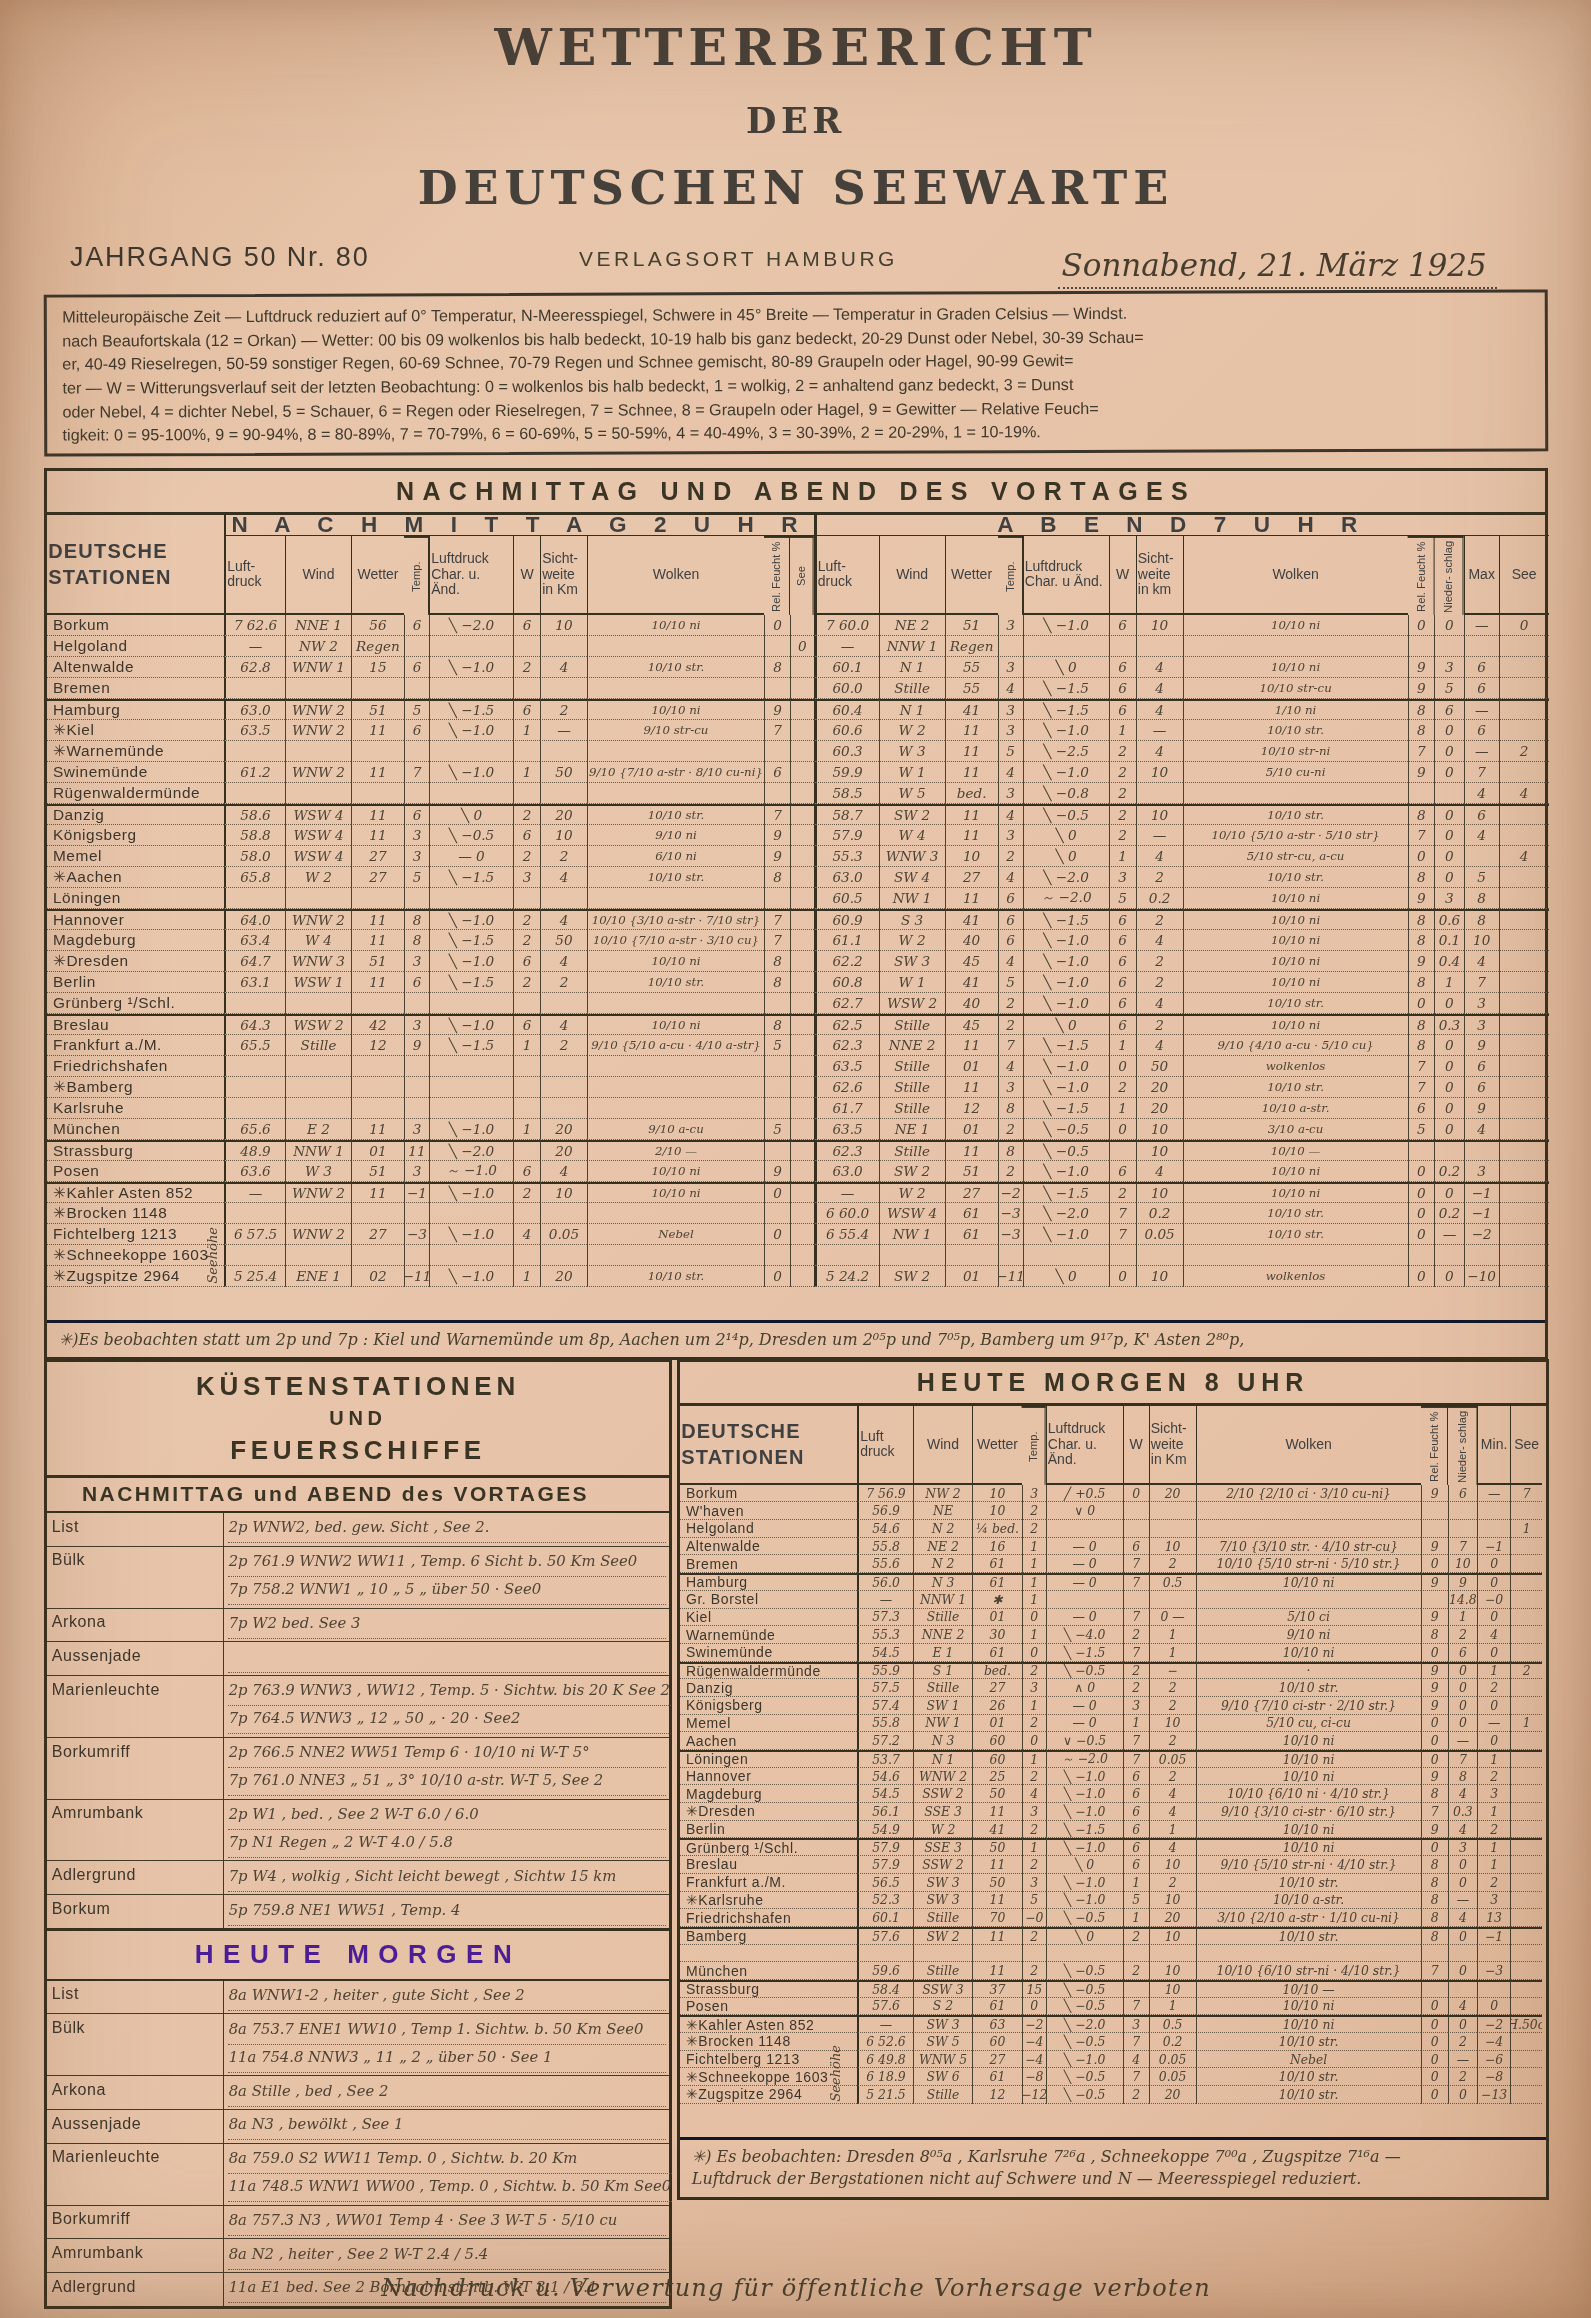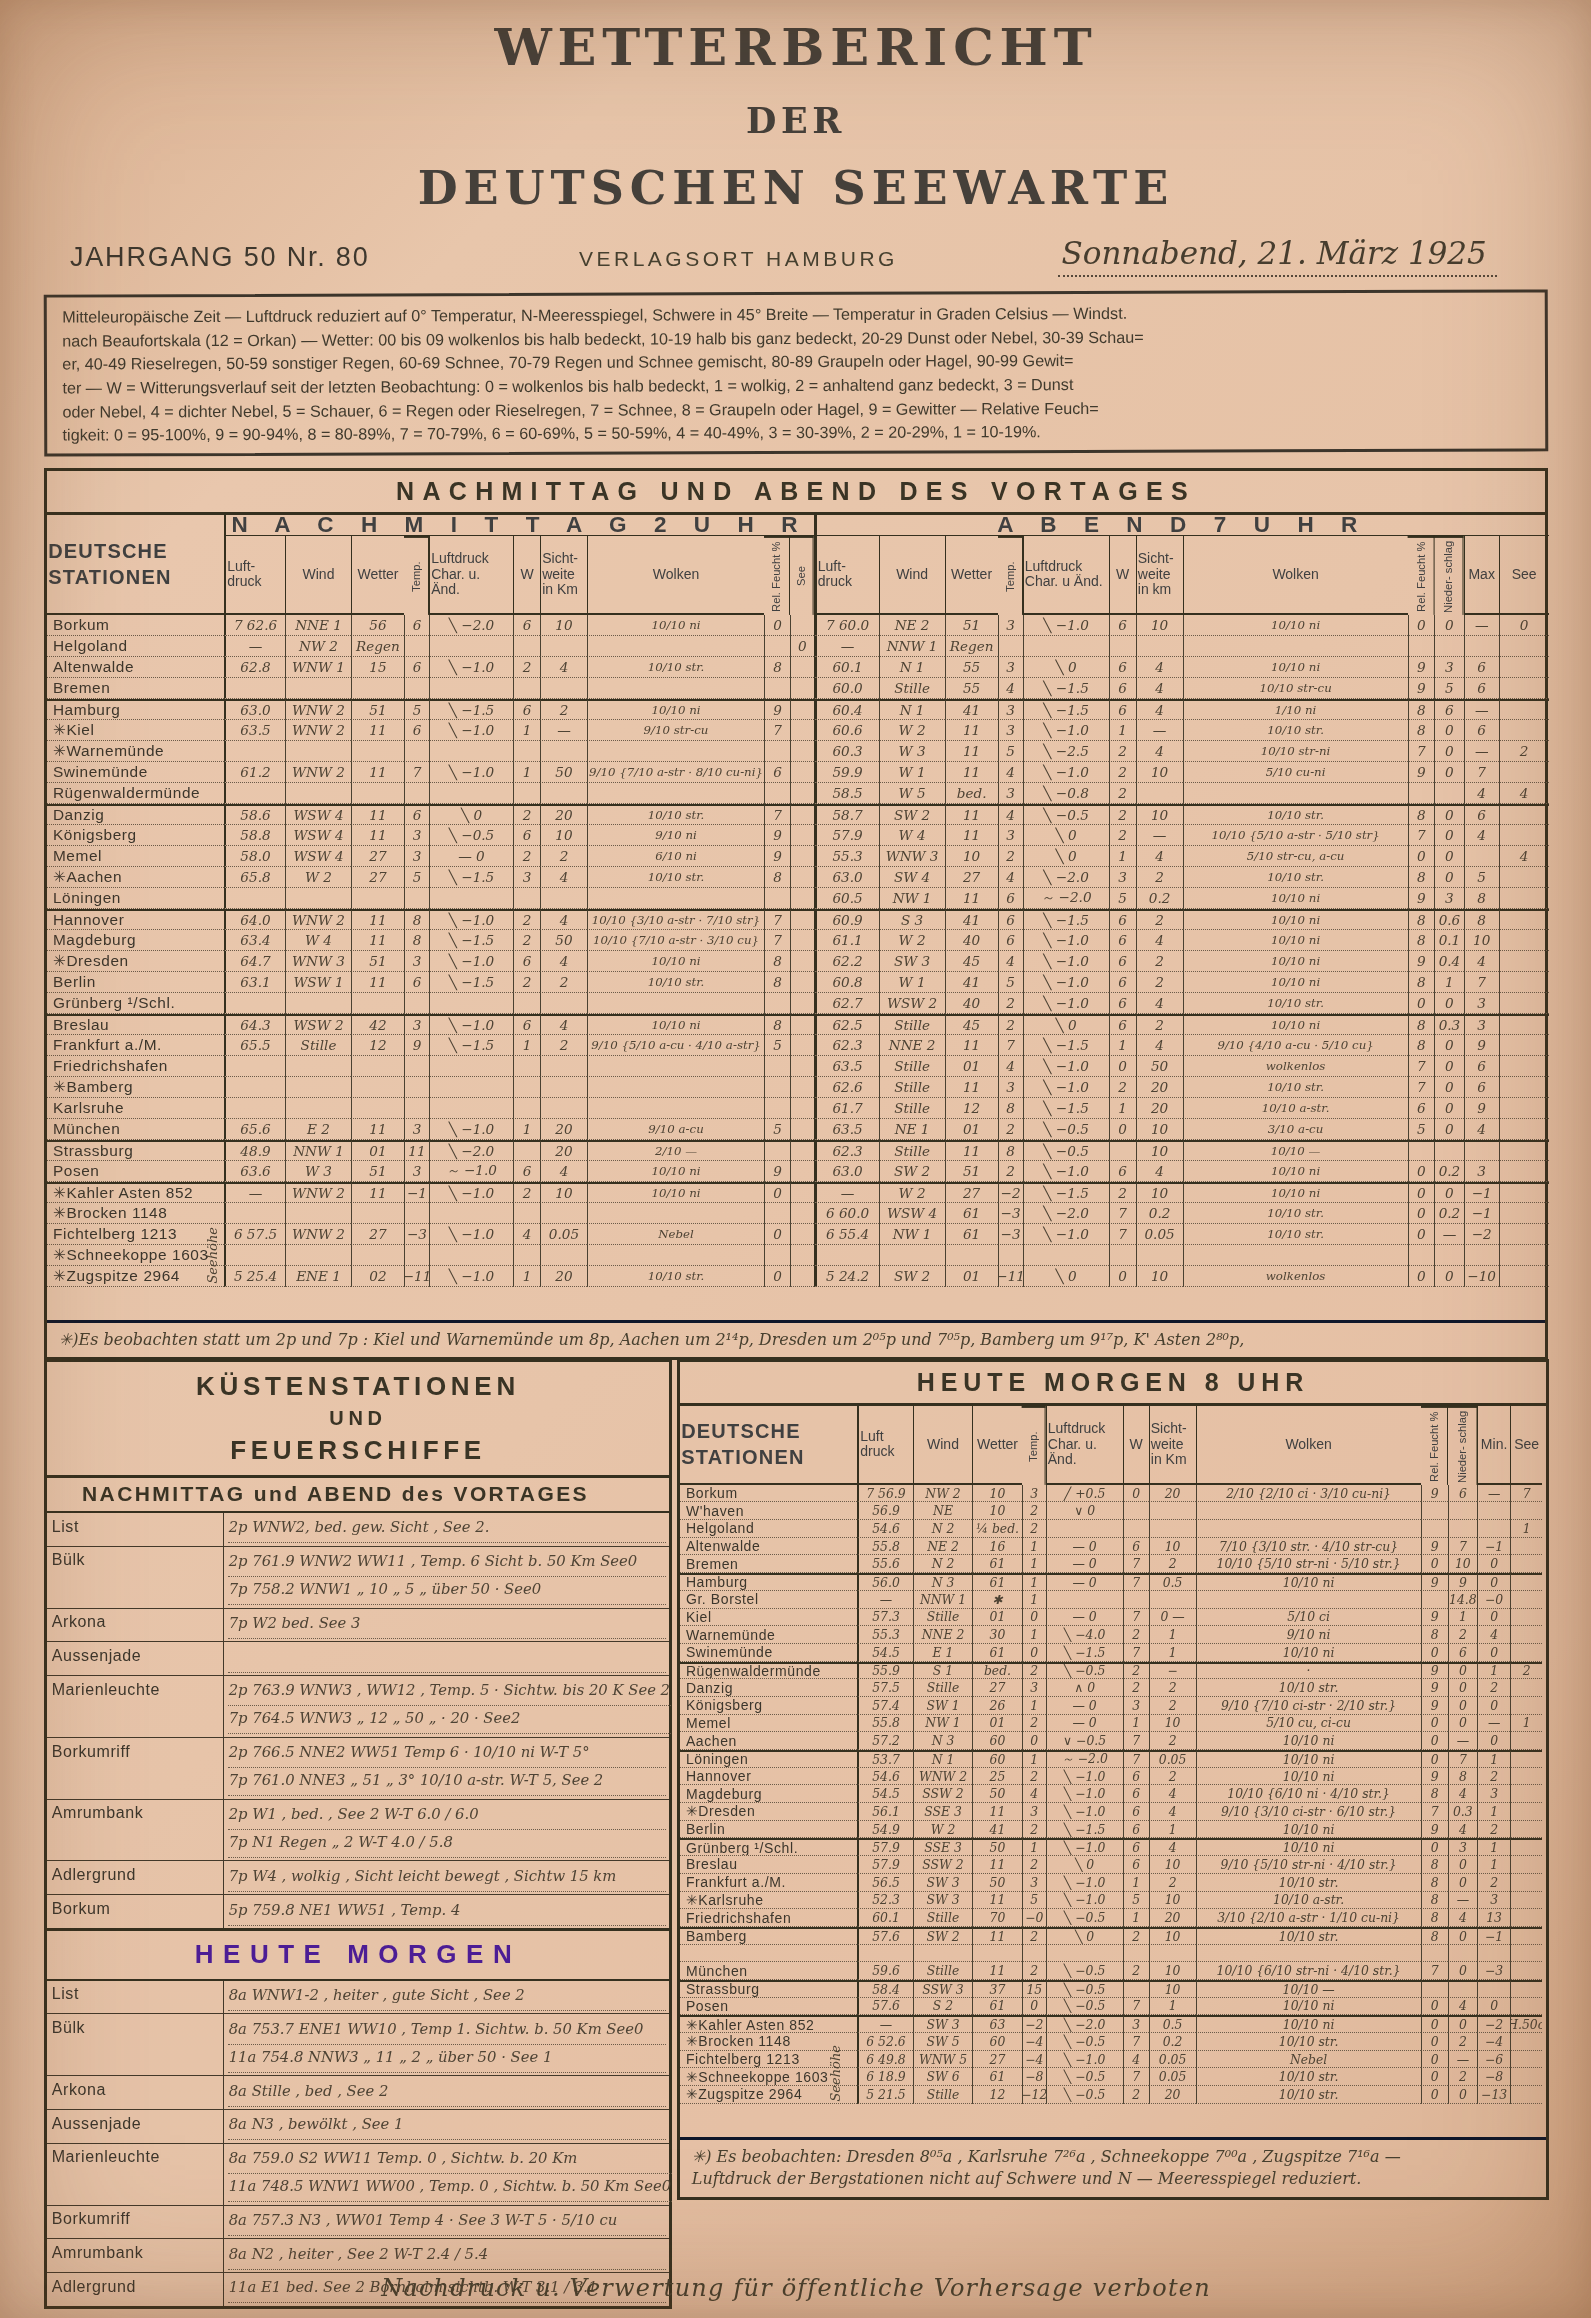--- a/index.html
+++ b/index.html
@@ -10,21 +10,21 @@
   }
   body::after{content:"";position:absolute;inset:0;pointer-events:none;
     box-shadow:inset 0 0 154px rgba(110,62,30,.38), inset 0 0 35px rgba(110,62,30,.18);}
   .titles{position:absolute;top:16.5px;left:0;width:100%;text-align:center;color:#45403a;}
   .t1{font-family:"DejaVu Serif",serif;font-weight:bold;font-size:51px;letter-spacing:5.9px;}
   .t2{font-family:"DejaVu Serif",serif;font-weight:bold;font-size:35px;letter-spacing:4.7px;margin-top:23.6px;}
   .t3{font-family:"DejaVu Serif",serif;font-weight:bold;font-size:46px;letter-spacing:5.9px;margin-top:20px;}
   .meta{position:absolute;top:235px;left:0;width:100%;height:41px;}
   .jahrgang{position:absolute;left:70px;top:7px;font-size:27px;font-weight:normal;letter-spacing:1.8px;color:#3e382e;}
   .verlagsort{position:absolute;left:579px;top:11.8px;font-size:21px;letter-spacing:3.5px;color:#46402f;}
-  .datum{position:absolute;left:1058px;top:0px;font-family:"DejaVu Serif",serif;font-style:italic;
+  .datum{position:absolute;left:1058px;top:12px;font-family:"DejaVu Serif",serif;font-style:italic;
     font-size:31px;color:#473d2e;border-bottom:2.4px dotted #55483a;padding:0 10.6px 3.5px 3.5px;}
   .legend{position:absolute;left:44px;top:292px;width:1504px;box-sizing:border-box;
     border:3.5px solid #3c352b;padding:8.3px 15.4px 5.9px 15.4px;font-size:16.2px;line-height:23.6px;
     color:#403a2d;transform:rotate(-.2deg);}
   .legend .ln{white-space:nowrap;}
   
   .tblwrap{position:absolute;box-sizing:border-box;border:3.5px solid #35301f;background:rgba(236,205,180,.25);}
   #main{left:44px;top:468px;width:1504px;}
   .ttl{border-bottom:3px solid #35301f;text-align:center;font-weight:bold;font-size:25px;
     letter-spacing:8.3px;padding:5.9px 0;color:#3a3425;}

